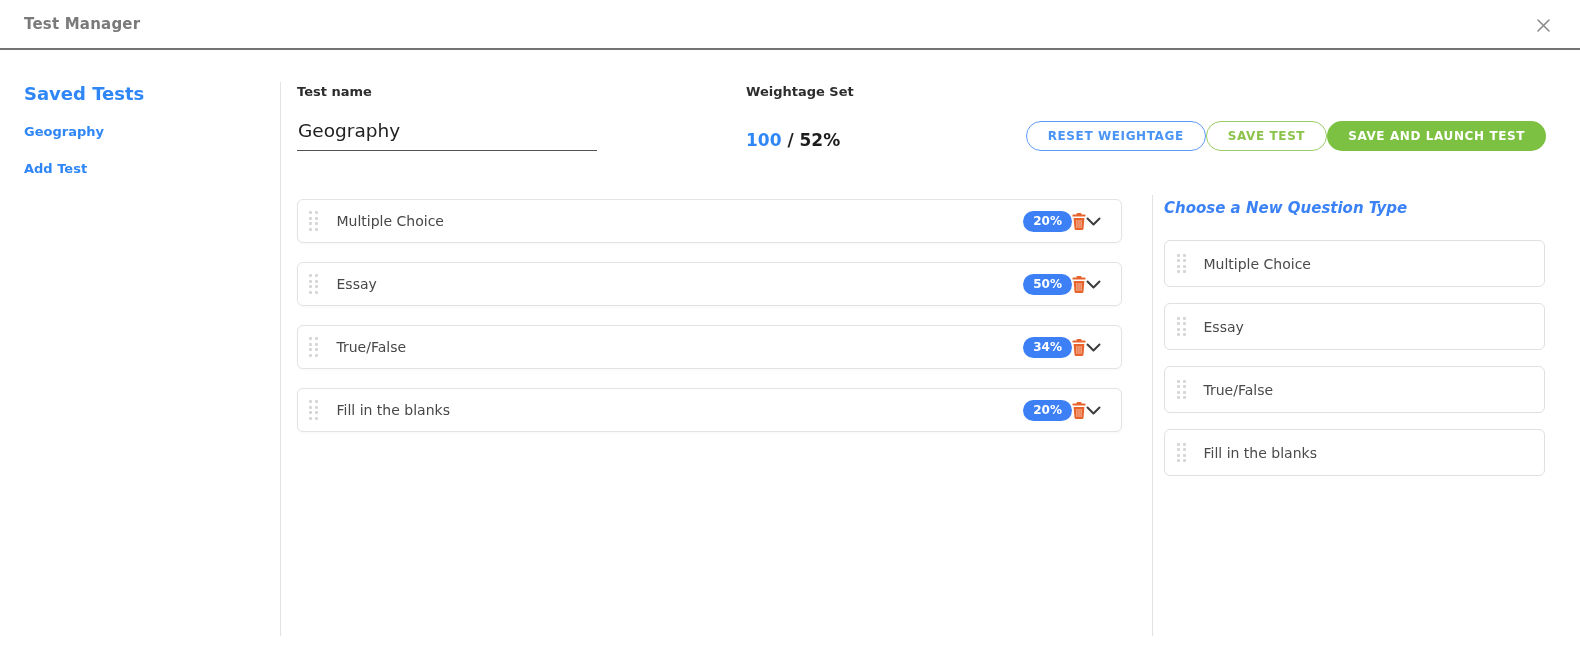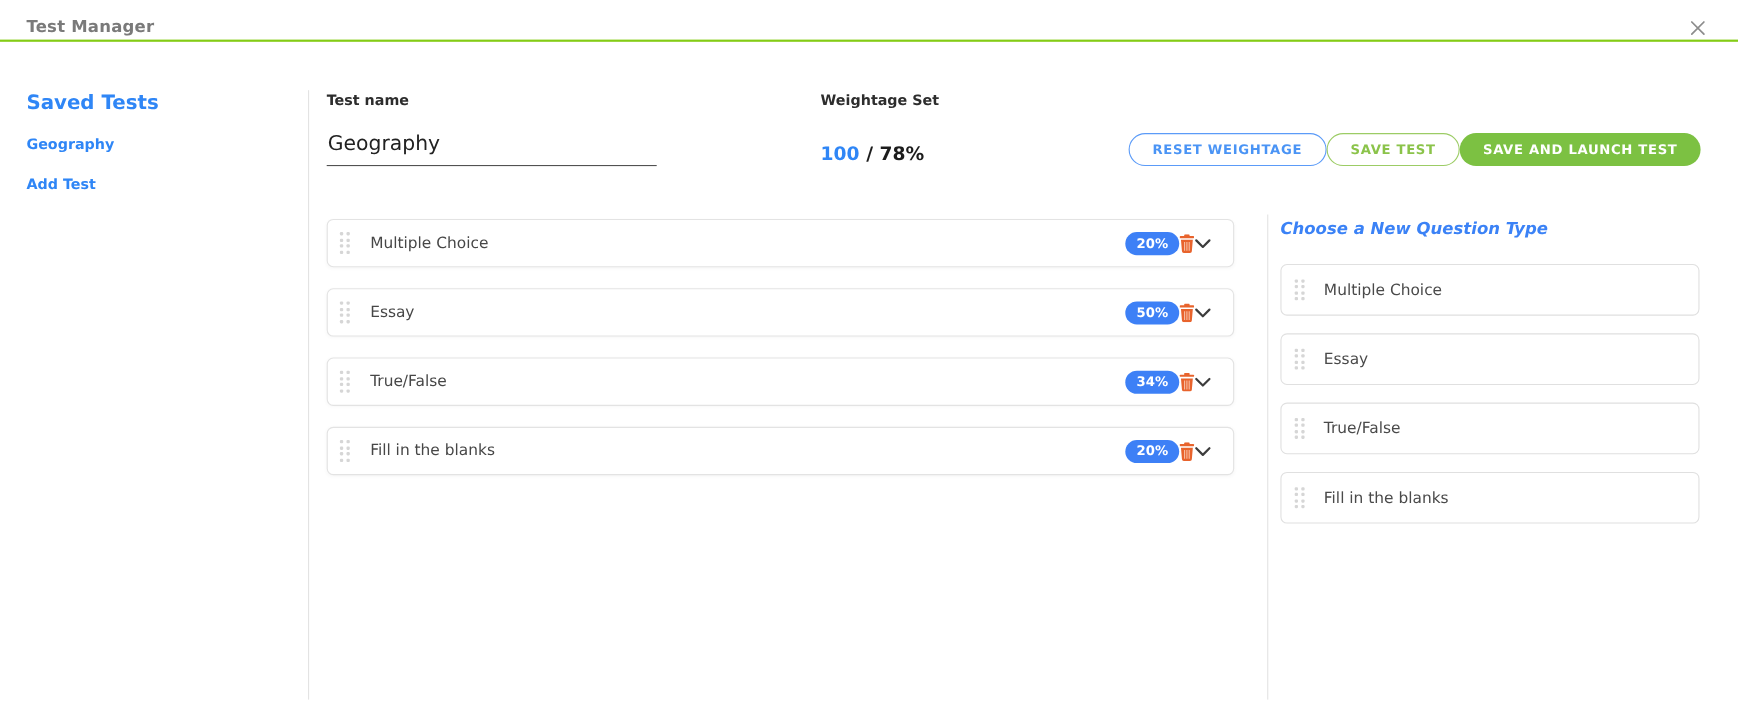--- a/index.html
+++ b/index.html
@@ -3,22 +3,22 @@
 <meta charset="utf-8">
 <style>
   * { margin:0; padding:0; box-sizing:border-box; }
   html,body { width:1580px; height:648px; }
   body {
     position:relative; background:#ffffff; overflow:hidden;
     font-family:"DejaVu Sans","Liberation Sans",sans-serif;
   }
 
   
-  .header { position:absolute; top:0; left:0; width:1580px; height:38px;
-            border-bottom:2px solid #84cc16; background:#fff; }
+  .header { position:absolute; top:0; left:0; width:1580px; height:50px;
+            border-bottom:2px solid #737373; background:#fff; }
   .header-title { position:absolute; left:24px; top:15px; font-size:15px;
                   font-weight:bold; color:#7a7a7a; letter-spacing:0.2px; }
   .close-btn { position:absolute; right:27px; top:15px; width:20px; height:20px;
                background:none; border:none; cursor:pointer; display:flex;
                align-items:center; justify-content:center; }
 
   
   .sidebar-title { position:absolute; left:24px; top:83px; font-size:18px;
                    font-weight:bold; color:#2f86f6; }
   .sidebar-nav { position:absolute; left:24px; top:124px; display:flex;
@@ -95,21 +95,21 @@
   <div class="sidebar-link">Add Test</div>
 </div>
 
 <div class="divider-left"></div>
 <div class="divider-right"></div>
 
 <div class="field-label test-name-label">Test name</div>
 <input class="test-name-input" type="text" value="Geography" style="">
 
 <div class="field-label weightage-label">Weightage Set</div>
-<div class="weightage-value"><span class="weightage-current">100</span><span> / 78%</span></div>
+<div class="weightage-value"><span class="weightage-current">100</span><span> / 52%</span></div>
 
 <div class="actions">
   <button class="btn btn-reset">RESET WEIGHTAGE</button>
   <button class="btn btn-save">SAVE TEST</button>
   <button class="btn btn-launch">SAVE AND LAUNCH TEST</button>
 </div>
 
 <div class="rows">
   <div class="qrow">
     <span class="drag">

